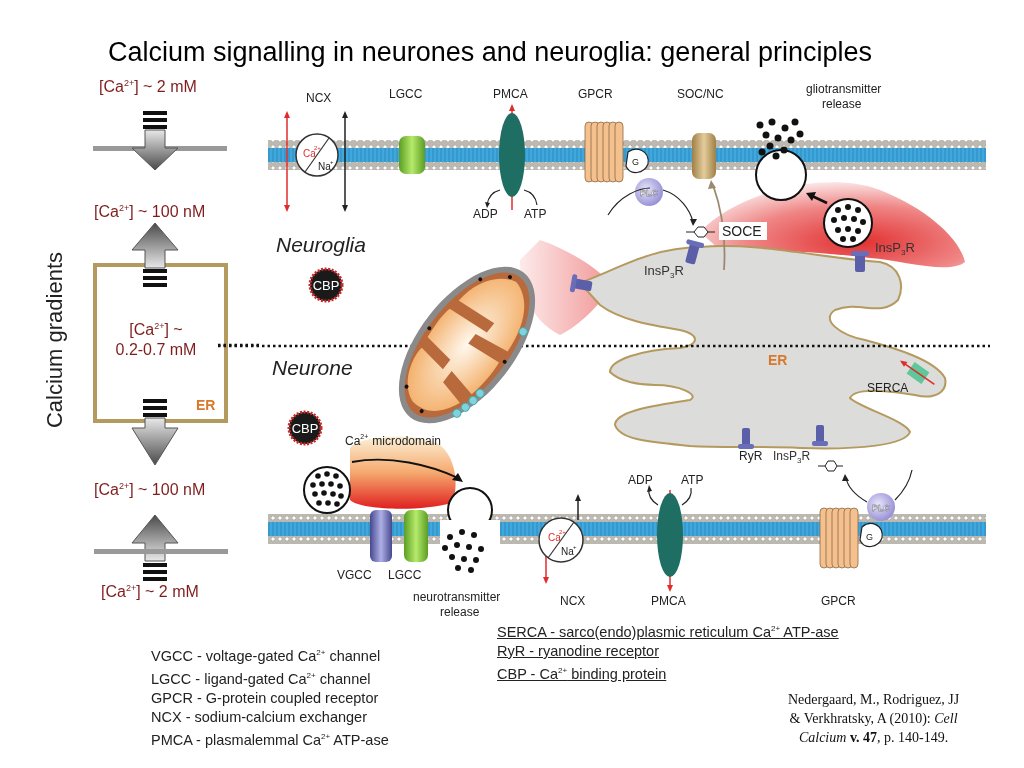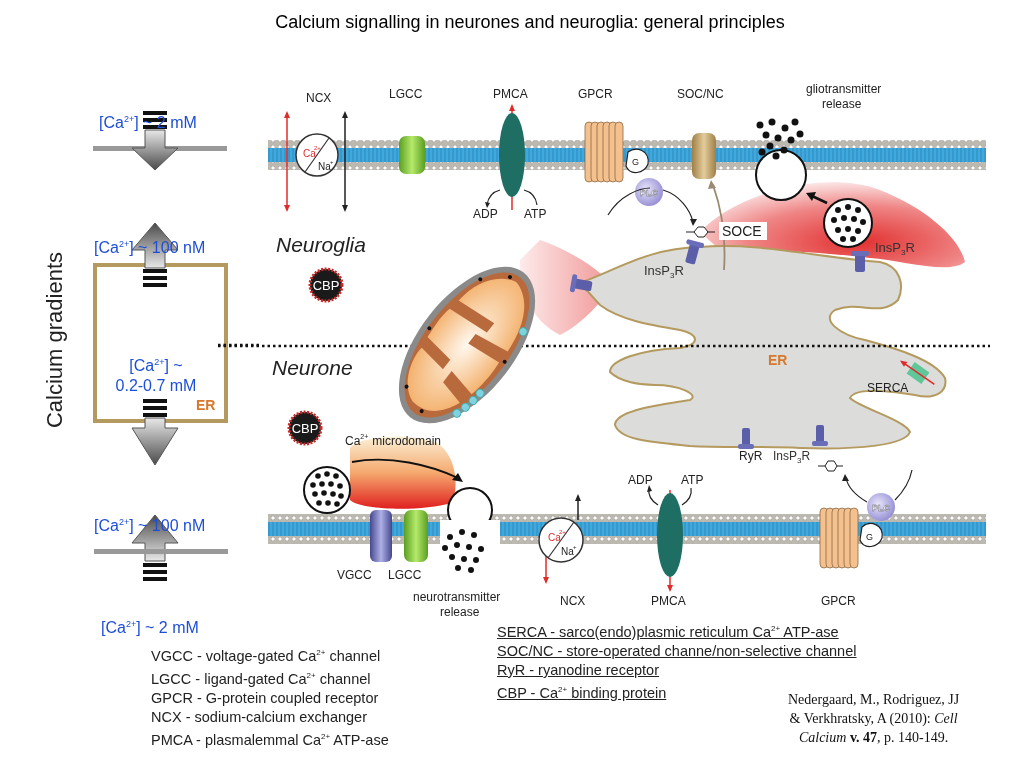--- a/index.html
+++ b/index.html
@@ -1,24 +1,24 @@
 <!DOCTYPE html>
 <html><head>
 <meta charset="utf-8">
 <style>
   html,body{margin:0;padding:0;background:#fff;}
   body{width:1024px;height:768px;position:relative;overflow:hidden;font-family:"Liberation Sans",sans-serif;color:#222;}
   .abs{position:absolute;}
-  #title{left:0;top:12px;width:980px;text-align:center;font-size:18px;color:#000;margin-left:40px;}
+  #title{left:0;top:37px;width:980px;text-align:center;font-size:27px;color:#000;}
   svg text{font-family:"Liberation Sans",sans-serif;}
   .legend{font-size:14.5px;line-height:19px;color:#222;margin-top:6px;}
   .legend sup{font-size:8px;}
   .legend sub{font-size:8px;}
   .cite{font-family:"Liberation Serif",serif;font-size:14px;line-height:19px;color:#111;text-align:center;}
-  .grad-label{font-size:16px;color:#1d4ed8;white-space:nowrap;margin-top:36px;}
+  .grad-label{font-size:16px;color:#7f1d1d;white-space:nowrap;}
   .grad-label sup{font-size:9px;}
 </style>
 </head>
 <body>
 
 <div id="title" class="abs">Calcium signalling in neurones and neuroglia: general principles</div>
 
 <div class="abs" style="left:0;top:60px;width:260px;height:560px;">
   <svg width="260" height="560">
     <defs>
@@ -418,21 +418,20 @@
 
 <div class="abs legend" style="left:151px;top:637px;">
   <div><span>VGCC</span><span> - voltage-gated Ca</span><sup>2+</sup><span> channel</span></div>
   <div><span>LGCC</span><span> - ligand-gated Ca</span><sup>2+</sup><span> channel</span></div>
   <div><span>GPCR</span><span> - G-protein coupled receptor</span></div>
   <div><span>NCX</span><span> - sodium-calcium exchanger</span></div>
   <div><span>PMCA</span><span> - plasmalemmal Ca</span><sup>2+</sup><span> ATP-ase</span></div>
 </div>
 <div class="abs legend" style="left:497px;top:613px;text-decoration:underline;">
   <div><span>SERCA - sarco(endo)plasmic reticulum Ca</span><sup>2+</sup><span> ATP-ase</span></div>
-  <div><span>SOC/NC - store-operated channe/non-selective channel</span></div>
   <div><span>RyR - ryanodine receptor</span></div>
   <div><span>CBP - Ca</span><sup>2+</sup><span> binding protein</span></div>
 </div>
 
 <div class="abs cite" style="left:788px;top:690px;">
   <div>Nedergaard, M., Rodriguez, JJ</div>
   <div><span>&amp; Verkhratsky, A (2010): </span><i>Cell</i></div>
   <div><i>Calcium</i><b> v. </b><b>47</b><span>, p. 140-149.</span></div>
 </div>
 

